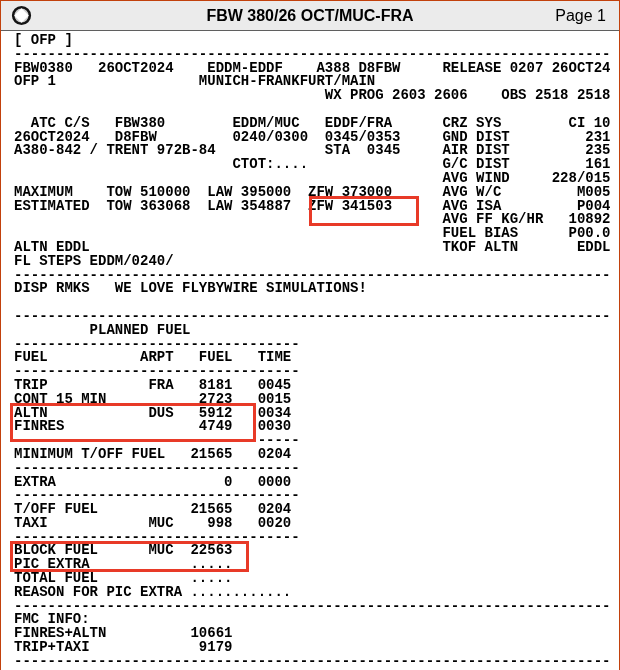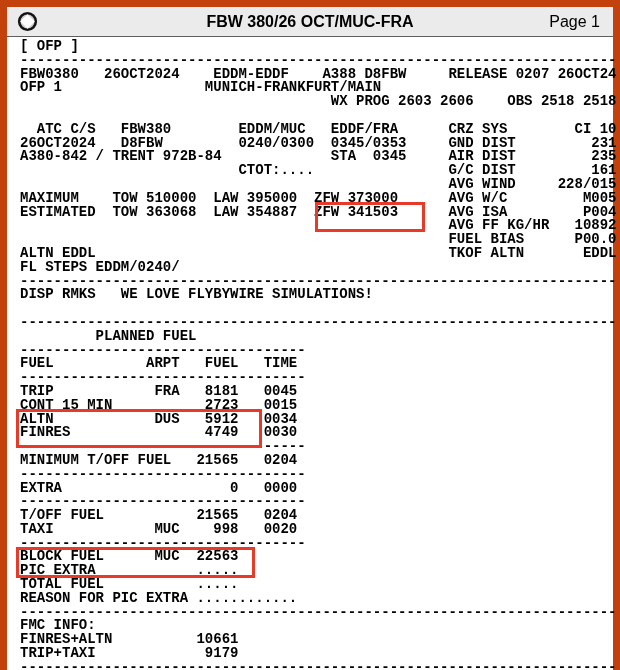--- a/index.html
+++ b/index.html
@@ -1,18 +1,18 @@
 <!DOCTYPE html>
 <html><head>
 <meta charset="utf-8">
 <style>
   html,body{margin:0;padding:0;background:#fff;}
   body{width:620px;height:670px;position:relative;overflow:hidden;
        font-family:"Liberation Sans",sans-serif;}
-  .window{position:absolute;inset:0;border:7px solid #c2410c;box-sizing:border-box;background:#fff;}
+  .window{position:absolute;inset:0;border:1px solid #c2410c;box-sizing:border-box;background:#fff;}
   .titlebar{position:relative;height:29px;background:#ebebeb;border-bottom:1px solid #5f5f5f;
             display:flex;align-items:center;}
   .ball{position:absolute;left:10px;top:4px;width:21px;height:21px;}
   .titletext{position:absolute;left:0;right:0;text-align:center;
              font-weight:bold;font-size:16px;color:#000;letter-spacing:0;}
   .pagelabel{position:absolute;right:13px;top:0;height:29px;line-height:29px;
              font-size:16px;color:#000;}
   .doc{position:relative;width:100%;height:640px;background:#fff;}
   pre.ofp{margin:0;padding:3px 0 0 13px;
           font-family:"Liberation Mono",monospace;

